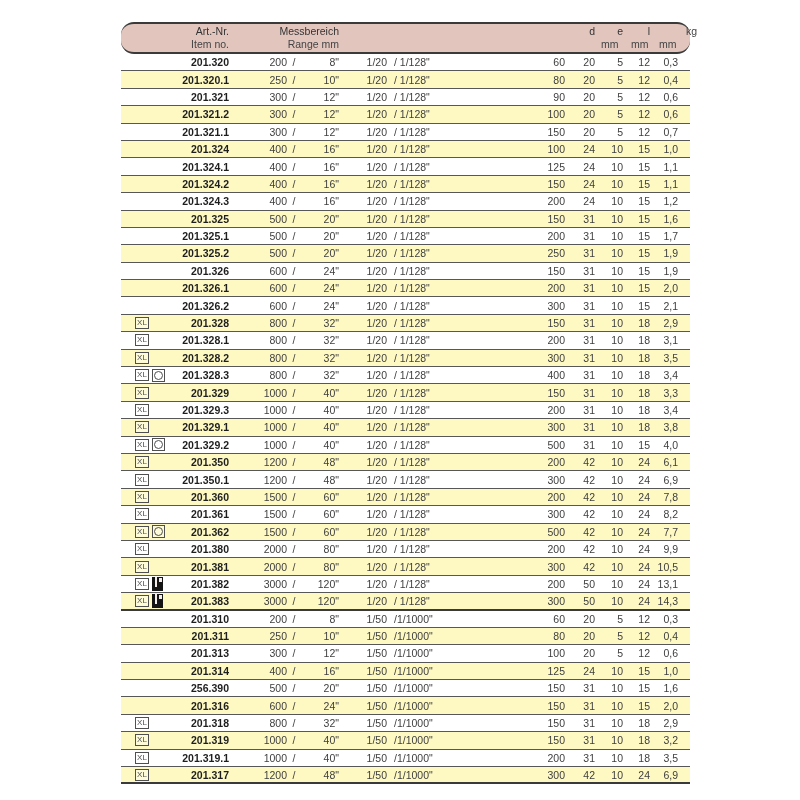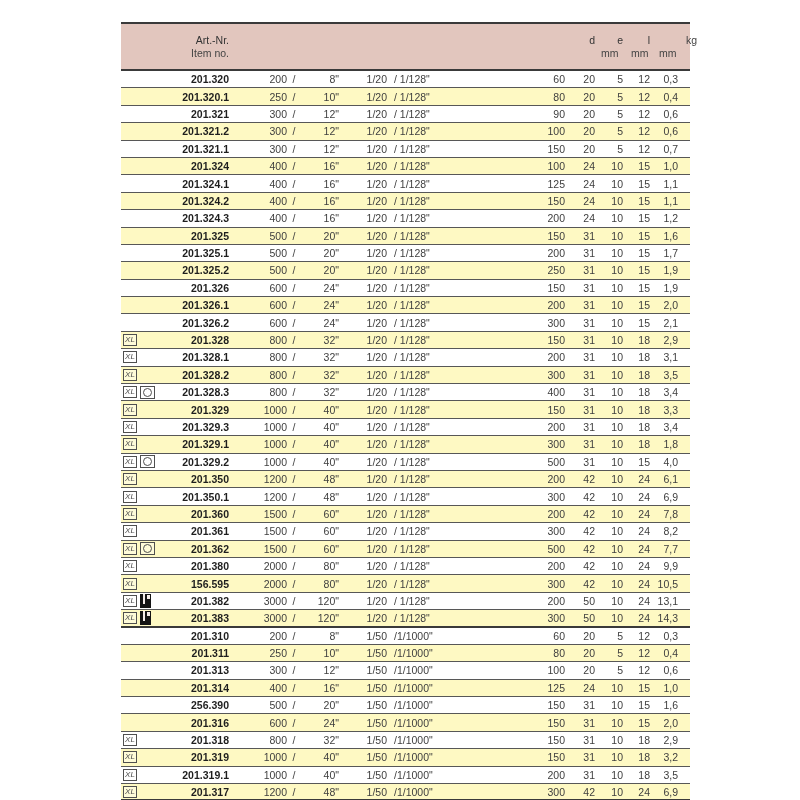--- a/index.html
+++ b/index.html
@@ -10,22 +10,22 @@
   }
   .spec-table {
     position:absolute; left:121px; top:22px; width:569px;
     --cols: 44px 64px 58px 14px 38px 48px 64px 114px 30px 28px 27px 28px 12px;
     color:#3e3e3e;
   }
   .hdr {
     display:grid; grid-template-columns:var(--cols);
     background:#e2c6be;
     border-top:2px solid #3a3a3a; border-bottom:2px solid #3a3a3a;
-    box-sizing:border-box; height:49px; align-content:center;
-    font-size:10.5px; line-height:13px;
+    box-sizing:border-box; height:32px; align-content:center;
+    font-size:10.5px; line-height:13px;border-radius:13px;
   }
   .hdr .h { text-align:right; }
   .hdr .l1 { color:#333; white-space:nowrap; }
   .hdr .l2 { color:#444; white-space:nowrap;margin-left:36px; }
   .h-item   { grid-column:1 / span 2; }
   .h-range  { grid-column:3 / span 3; }
   .h-nonius { grid-column:6 / span 2; padding-right:12px; }
   .h-jaws   { grid-column:8; }
   .h-d { grid-column:9; } .h-e { grid-column:10; } .h-l { grid-column:11; }
   .h-kg { grid-column:12; }
@@ -37,21 +37,21 @@
   }
   .row.shaded { background:#fef9c3; }
   .row.group-end { border-bottom:2px solid #3a3a3a; }
   .row:last-child { border-bottom:2px solid #3a3a3a; }
   .cell { text-align:right; white-space:nowrap; color:#3e3e3e; }
   .c-item { font-weight:bold; color:#1e1e1e; }
   .c-slash { text-align:center; }
   .c-n2 { text-align:left; padding-left:7px; }
   .c-icons {
     display:flex; flex-direction:row; align-items:center;
-    gap:3px; padding-left:2px; text-align:left;font-style:italic;
+    gap:3px; padding-left:14px; text-align:left;
   }
   .badge-xl {
     box-sizing:border-box; min-width:14px; height:12px;
     border:1px solid #4f4f4f; background:rgba(255,255,255,0.35);
     font-size:8px; line-height:10px; color:#4f4f4f;
     display:flex; align-items:center; justify-content:center; padding:0 1px;
   }
   .badge-circle {
     box-sizing:border-box; width:15px; height:13px;
     border:1px solid #4f4f4f; background:rgba(255,255,255,0.35);
@@ -70,20 +70,24 @@
 </style>
 </head>
 <body>
 
 <div class="spec-table">
 
   <div class="hdr">
     <div class="h h-item">
       <div class="l1">Art.-Nr.</div>
       <div class="l2">Item no.</div>
+    </div>
+    <div class="h h-range">
+      <div class="l1">Messbereich</div>
+      <div class="l2">Range mm</div>
     </div>
     <div class="h h-d">
       <div class="l1">d</div>
       <div class="l2">mm</div>
     </div>
     <div class="h h-e">
       <div class="l1">e</div>
       <div class="l2">mm</div>
     </div>
     <div class="h h-l">
@@ -411,21 +415,21 @@
         <div class="cell c-item">201.329.1</div>
         <div class="cell c-r1">1000</div>
         <div class="cell c-slash">/</div>
         <div class="cell c-r2">40"</div>
         <div class="cell c-n1">1/20</div>
         <div class="cell c-n2">/ 1/128"</div>
         <div class="cell c-jaws">300</div>
         <div class="cell c-d">31</div>
         <div class="cell c-e">10</div>
         <div class="cell c-l">18</div>
-        <div class="cell c-kg">1,8</div>
+        <div class="cell c-kg">3,8</div>
       </div>
       <div class="row">
         <div class="c-icons">
           <span class="badge-xl">XL</span>
           <span class="badge-circle"></span>
         </div>
         <div class="cell c-item">201.329.2</div>
         <div class="cell c-r1">1000</div>
         <div class="cell c-slash">/</div>
         <div class="cell c-r2">40"</div>
@@ -531,21 +535,21 @@
         <div class="cell c-jaws">200</div>
         <div class="cell c-d">42</div>
         <div class="cell c-e">10</div>
         <div class="cell c-l">24</div>
         <div class="cell c-kg">9,9</div>
       </div>
       <div class="row shaded">
         <div class="c-icons">
           <span class="badge-xl">XL</span>
         </div>
-        <div class="cell c-item">156.595</div>
+        <div class="cell c-item">201.381</div>
         <div class="cell c-r1">2000</div>
         <div class="cell c-slash">/</div>
         <div class="cell c-r2">80"</div>
         <div class="cell c-n1">1/20</div>
         <div class="cell c-n2">/ 1/128"</div>
         <div class="cell c-jaws">300</div>
         <div class="cell c-d">42</div>
         <div class="cell c-e">10</div>
         <div class="cell c-l">24</div>
         <div class="cell c-kg">10,5</div>

